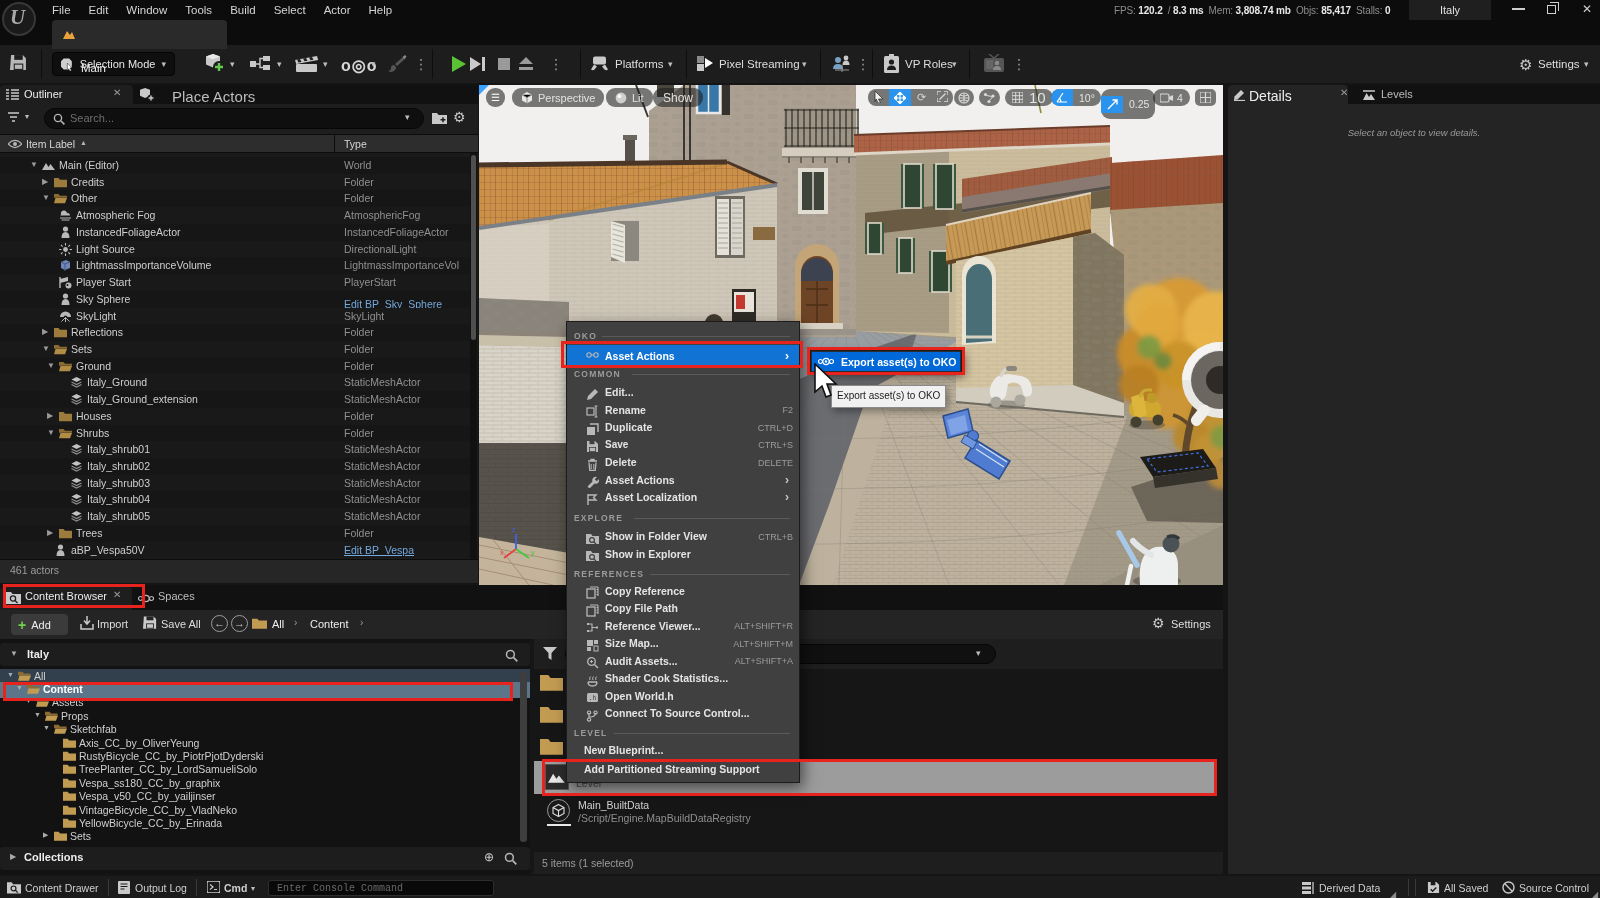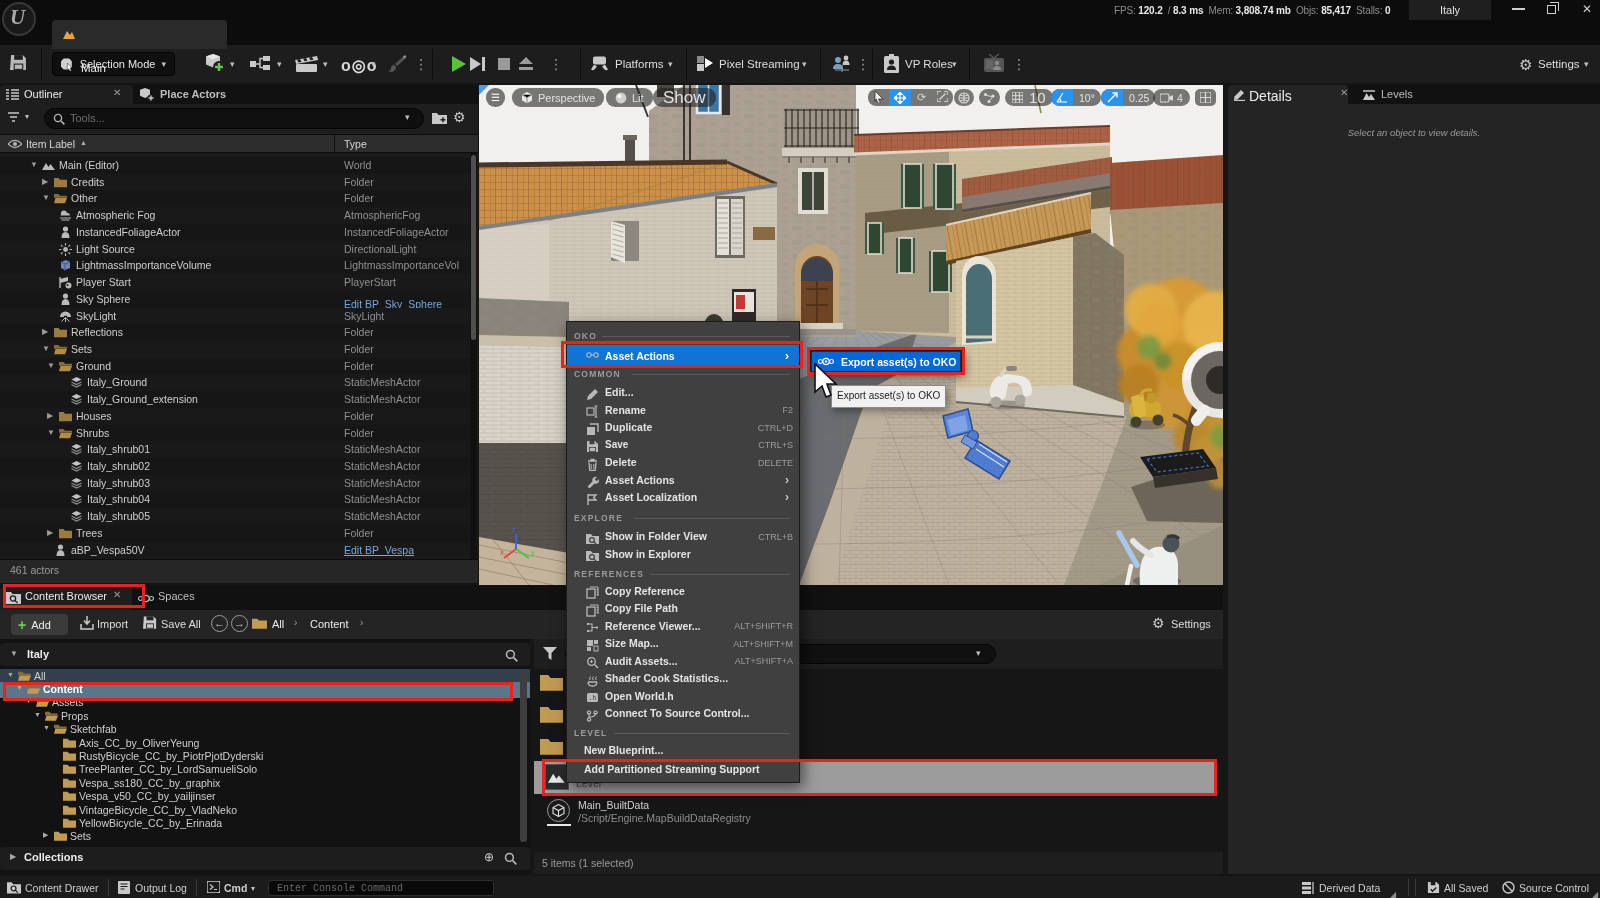--- a/index.html
+++ b/index.html
@@ -9,20 +9,30 @@
   #root { position:absolute; left:0; top:0; width:1600px; height:898px; }
   .row { display:flex; align-items:center; }
 </style>
 </head>
 <body>
 <div id="root">
 
 <div class="abs" style="left:0;top:0;width:1600px;height:20px;background:#0c0c0c;"></div>
 <div class="abs" style="left:2px;top:2px;width:34px;height:34px;border-radius:50%;background:#1a1a1a;border:2px solid #383838;z-index:5;"></div>
 <div class="abs" style="left:10px;top:5px;width:22px;height:24px;color:#a8a8a8;font-size:21px;font-weight:bold;font-family:'Liberation Serif',serif;font-style:italic;z-index:6;">U</div>
+<div class="abs row" style="left:52px;top:0;height:20px;gap:18px;color:#d4d4d4;font-size:11.5px;z-index:2;">
+  <span>File</span>
+      <span>Edit</span>
+      <span>Window</span>
+      <span>Tools</span>
+      <span>Build</span>
+      <span>Select</span>
+      <span>Actor</span>
+      <span>Help</span>
+</div>
 <div class="abs" style="left:1114px;top:4.5px;font-size:10px;color:#8c8c8c;letter-spacing:-.15px;">FPS: <b style="color:#e8e8e8;">120.2</b>&nbsp; / <b style="color:#e8e8e8;">8.3 ms</b>&nbsp; Mem: <b style="color:#e8e8e8;">3,808.74 mb</b>&nbsp; Objs: <b style="color:#e8e8e8;">85,417</b>&nbsp; Stalls: <b style="color:#e8e8e8;">0</b></div>
 <div class="abs" style="left:1409px;top:0;width:82px;height:20px;background:#1f1f1f;color:#e0e0e0;text-align:center;line-height:20px;font-size:11px;">Italy</div>
 <div class="abs" style="left:1512px;top:8px;width:13px;height:1.5px;background:#cfcfcf;"></div>
 <div class="abs" style="left:1547px;top:5px;width:9px;height:9px;border:1.3px solid #cfcfcf;"></div>
 <div class="abs" style="left:1550px;top:2px;width:9px;height:9px;border-top:1.3px solid #cfcfcf;border-right:1.3px solid #cfcfcf;"></div>
 <div class="abs" style="left:1582px;top:2px;color:#cfcfcf;font-size:12px;">✕</div>
 
 <div class="abs" style="left:0;top:20px;width:1600px;height:25px;background:#0c0c0c;"></div>
 <div class="abs" style="left:52px;top:20px;width:175px;height:25px;background:#2a2a2a;border-radius:4px 4px 0 0;"></div>
 <div class="abs" style="left:62px;top:26px;z-index:2;">
@@ -155,33 +165,33 @@
 <svg class="abs" style="left:6px;top:89px;" width="13" height="11" viewBox="0 0 13 11">
       <path d="M0 1 h3 M0 4 h3 M0 7 h3 M0 10 h3 M5 1 h8 M5 4 h8 M5 7 h8 M5 10 h8" stroke="#c9c9c9" stroke-width="1.3"></path>
     </svg>
 <div class="abs" style="left:24px;top:88px;color:#ededed;font-size:11px;">Outliner</div>
 <div class="abs" style="left:113px;top:87px;color:#9a9a9a;font-size:10px;">✕</div>
 <svg class="abs" style="left:140px;top:88px;" width="15" height="14" viewBox="0 0 15 14">
       <path d="M5 0 l5 1.8 0 6 -5 2.2 -5 -2.2 0-6 z" fill="#c9c9c9"></path>
       <circle cx="11" cy="10" r="3.6" fill="#1b1b1b"></circle>
       <path d="M11 7.6 v4.8 M8.6 10 h4.8" stroke="#c9c9c9" stroke-width="1.4"></path>
     </svg>
-<div class="abs" style="left:160px;top:88px;color:#bdbdbd;font-size:11px;font-weight:bold;">Place Actors</div>
+<div class="abs" style="left:172px;top:88px;color:#bdbdbd;font-size:15px;">Place Actors</div>
 
 <div class="abs" style="left:0;top:104px;width:478px;height:30px;background:#1e1e1e;"></div>
 <svg class="abs" style="left:8px;top:112px;" width="14" height="12" viewBox="0 0 14 12">
       <path d="M0 1 h11 M2 5 h7 M4 9 h3" stroke="#c9c9c9" stroke-width="1.6"></path>
     </svg>
 <div class="abs" style="left:25px;top:112px;color:#bdbdbd;font-size:8px;">▾</div>
 <div class="abs" style="left:44px;top:108px;width:380px;height:21px;background:#0f0f0f;border:1px solid #060606;border-radius:11px;"></div>
 <svg class="abs" style="left:53px;top:113px;" width="12" height="12" viewBox="0 0 12 12">
       <circle cx="5" cy="5" r="3.6" fill="none" stroke="#b5b5b5" stroke-width="1.4"></circle>
       <path d="M8 8 l3.4 3.4" stroke="#b5b5b5" stroke-width="1.6"></path>
     </svg>
-<div class="abs" style="left:70px;top:112px;color:#6e6e6e;font-size:11px;">Tools...</div>
+<div class="abs" style="left:70px;top:112px;color:#6e6e6e;font-size:11px;">Search...</div>
 <div class="abs" style="left:405px;top:112px;color:#bdbdbd;font-size:9px;">▾</div>
 <svg class="abs" style="left:432px;top:111px;" width="16" height="14" viewBox="0 0 16 14">
       <path d="M0 2 h5 l1.5 2 h8.5 v9 h-15 z" fill="#c9c9c9"></path>
       <path d="M11 6.2 v5 M8.5 8.7 h5" stroke="#1e1e1e" stroke-width="1.5"></path>
     </svg>
 <div class="abs" style="left:453px;top:109px;color:#c9c9c9;font-size:14px;">⚙</div>
 
 <div class="abs" style="left:0;top:134px;width:478px;height:19px;background:#2d2d2d;border-top:1px solid #0c0c0c;border-bottom:1px solid #0c0c0c;"></div>
 <svg class="abs" style="left:8px;top:139px;" width="14" height="10" viewBox="0 0 13 9">
       <path d="M0 4.5 q6.5 -6.5 13 0 q-6.5 6.5 -13 0 z" fill="none" stroke="#b5b5b5" stroke-width="1.1"></path>
@@ -658,21 +668,21 @@
         </svg>
   <span>Perspective</span>
       </div>
 <div class="abs row" style="left:127px;top:3px;height:19px;background:rgba(30,30,30,.58);border-radius:9px;color:#e2e2e2;font-size:11px;padding:0 9px;gap:5px;">
   <svg width="12" height="12" viewBox="0 0 12 12">
           <circle cx="6" cy="6" r="5.4" fill="#cfcfcf"></circle>
           <circle cx="4.4" cy="4.2" r="2" fill="#f8f8f8"></circle>
         </svg>
   <span>Lit</span>
       </div>
-<div class="abs row" style="left:174px;top:3px;height:19px;background:rgba(30,30,30,.58);border-radius:9px;color:#e2e2e2;font-size:17px;padding:0 10px;">
+<div class="abs row" style="left:174px;top:3px;height:19px;background:rgba(30,30,30,.58);border-radius:9px;color:#e2e2e2;font-size:12px;padding:0 10px;">
         <span>Show</span>
       </div>
 <div class="abs row" style="left:389px;top:4px;height:17px;background:rgba(30,30,30,.58);border-radius:9px;color:#e2e2e2;font-size:11px;border-radius:8px;overflow:hidden;">
   <span style="width:21px;text-align:center;"><svg width="10" height="12" viewBox="0 0 10 12">
             <path d="M1 0 l8 8 -4.5 0 2 4 -2.5 0 -1.8 -4 -1.2 2.5 z" fill="#f0f0f0" stroke="#222" stroke-width=".7"></path>
           </svg></span>
   <span style="display:inline-flex;align-items:center;justify-content:center;width:22px;height:17px;background:#2a93ee;">
           <svg width="12" height="12" viewBox="0 0 12 12">
             <path d="M6 0 l2 2.5 h-4 z M6 12 l2 -2.5 h-4 z M0 6 l2.5 -2 v4 z M12 6 l-2.5 -2 v4 z M6 1.5 v9 M1.5 6 h9" stroke="#fff" stroke-width="1.2" fill="#fff"></path>
           </svg>
@@ -703,21 +713,21 @@
   <span style="font-size:15px;">10</span>
       </div>
 <div class="abs row" style="left:572px;top:4px;height:17px;background:rgba(30,30,30,.58);border-radius:9px;color:#e2e2e2;font-size:11px;border-radius:9px;padding:0;overflow:hidden;">
   <span style="display:inline-flex;align-items:center;justify-content:center;width:22px;height:17px;background:#2a93ee;">
           <svg width="12" height="11" viewBox="0 0 12 11">
             <path d="M1 10 L7 1 M1 10 h10 M4.8 10 a6 6 0 0 0 -1.5 -4" stroke="#fff" stroke-width="1.2" fill="none"></path>
           </svg>
         </span>
   <span style="font-size:10.5px;padding:0 6px;">10°</span>
       </div>
-<div class="abs row" style="left:622px;top:4px;height:17px;background:rgba(30,30,30,.58);border-radius:9px;color:#e2e2e2;font-size:11px;border-radius:9px;padding:0;overflow:hidden;">
+<div class="abs row" style="left:622px;top:4px;height:30px;background:rgba(30,30,30,.58);border-radius:9px;color:#e2e2e2;font-size:11px;border-radius:9px;padding:0;overflow:hidden;">
   <span style="display:inline-flex;align-items:center;justify-content:center;width:22px;height:17px;background:#2a93ee;">
           <svg width="11" height="11" viewBox="0 0 11 11">
             <path d="M1 10 L10 1 M5.5 1 h4.5 v4.5" stroke="#fff" stroke-width="1.4" fill="none"></path>
           </svg>
         </span>
   <span style="font-size:10.5px;padding:0 6px;">0.25</span>
       </div>
 <div class="abs row" style="left:674px;top:4px;height:17px;background:rgba(30,30,30,.58);border-radius:9px;color:#e2e2e2;font-size:11px;border-radius:9px;padding:0 7px;gap:4px;">
   <svg width="13" height="10" viewBox="0 0 13 10">
           <rect x="0" y="1" width="9" height="8" rx="1.5" fill="none" stroke="#dadada" stroke-width="1.2"></rect>

